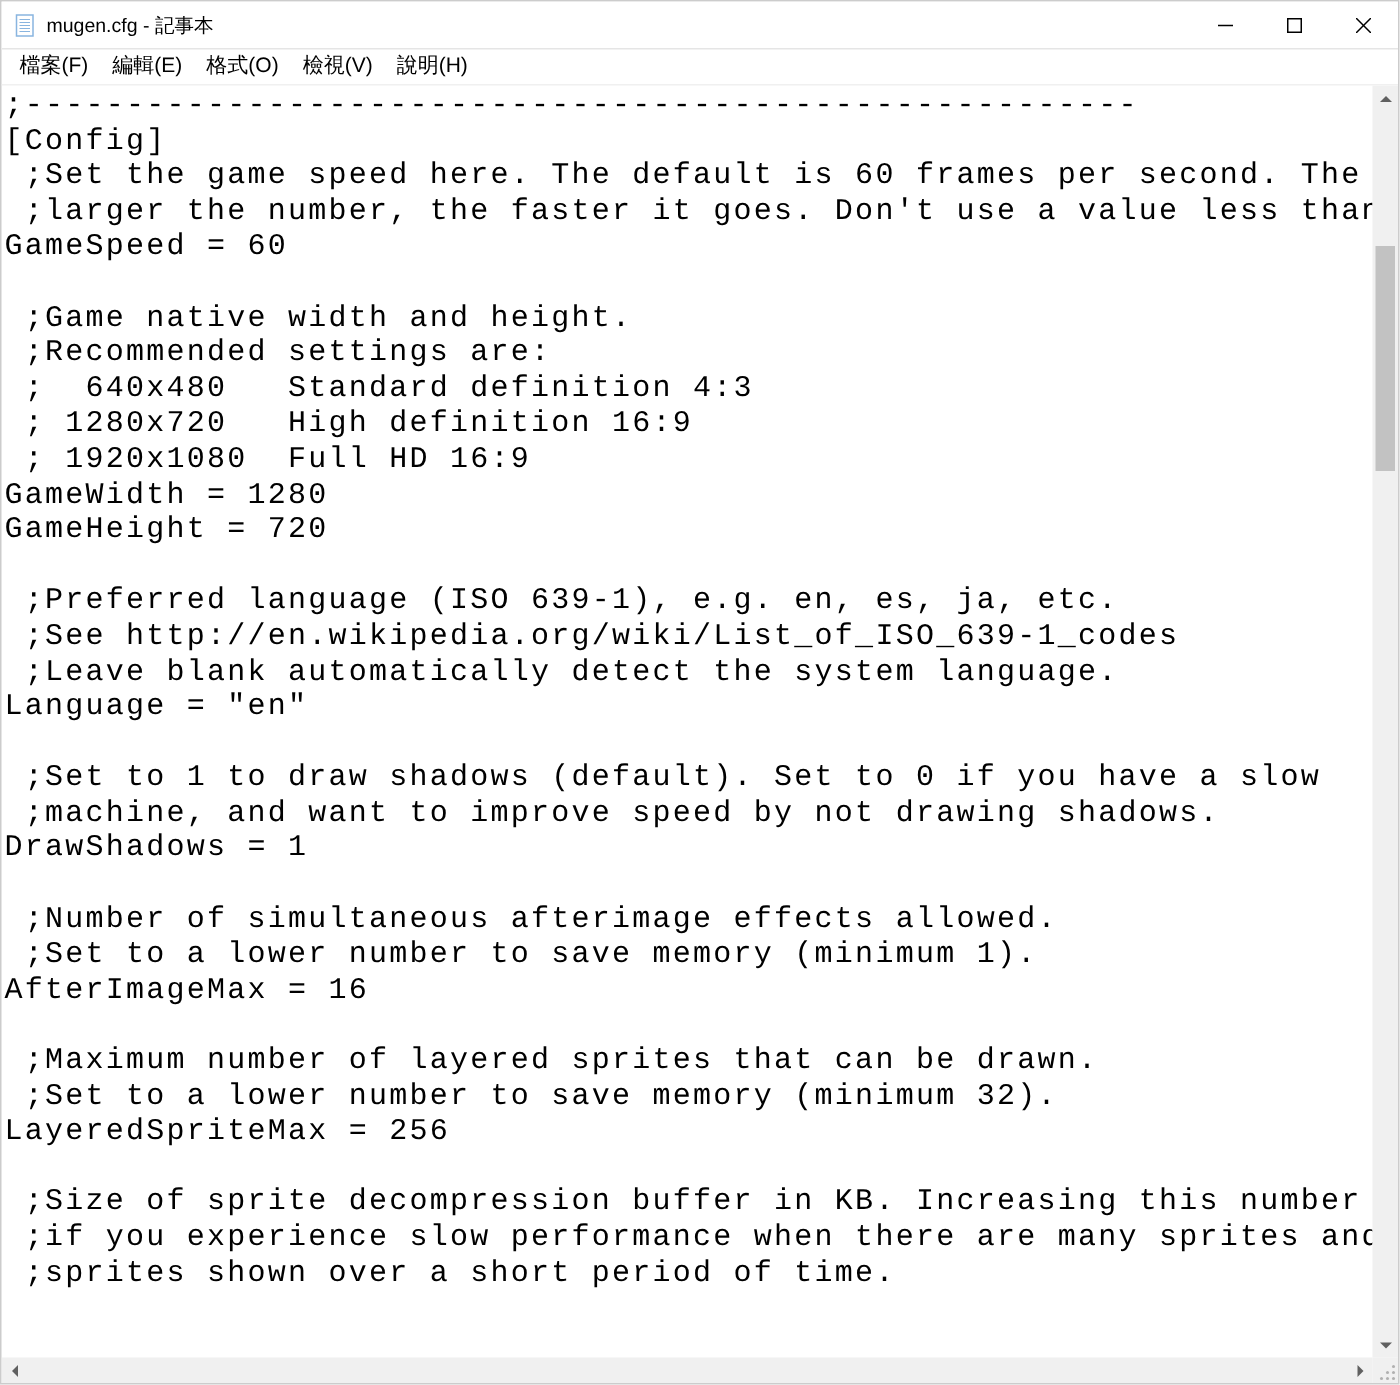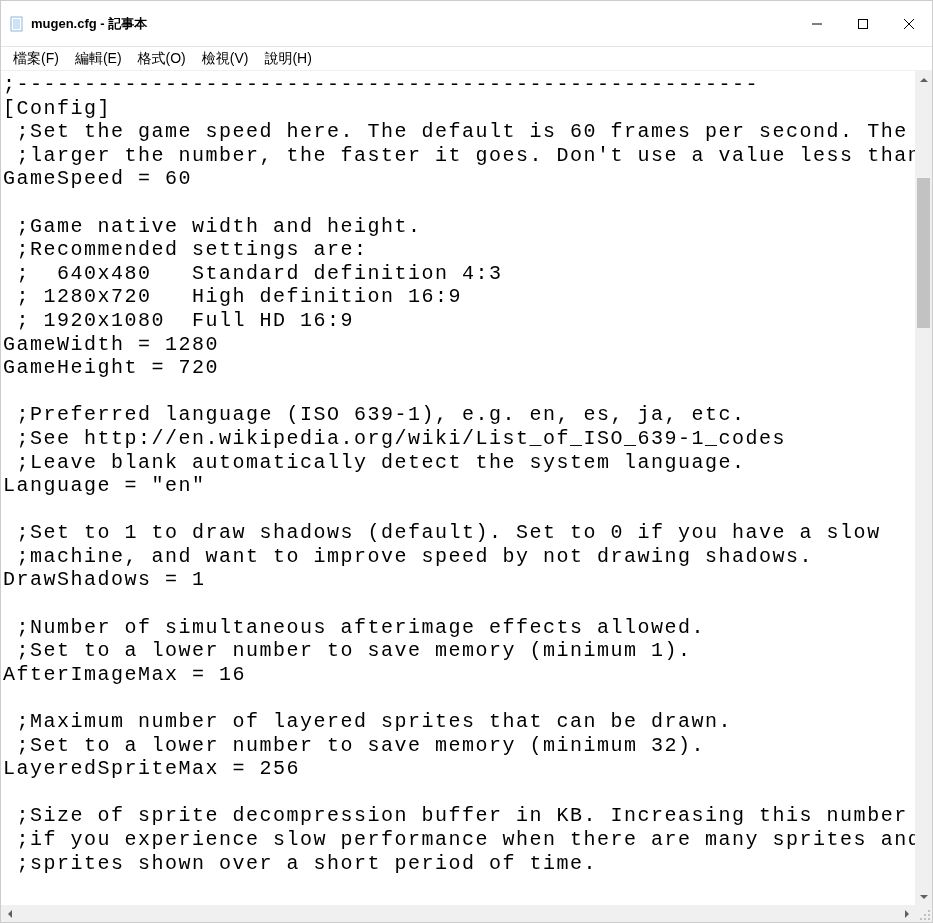--- a/index.html
+++ b/index.html
@@ -7,26 +7,25 @@
       font-family: "Segoe UI", "Microsoft JhengHei", sans-serif;
       background: #fff;
       width: 933px;
       height: 923px;
       overflow: hidden;
       display: flex;
       flex-direction: column;
       border: 1px solid #ccc;
     }
     .titlebar {
-      height: 46px;
+      height: 32px;
       background: #fff;
       display: flex;
       align-items: center;
       border-bottom: 1px solid #e5e5e5;
-      font-weight: bold;
     }
     .titlebar-icon {
       width: 16px;
       height: 16px;
       margin: 0 6px 0 8px;
     }
     .titlebar-title {
       flex: 0 0 auto;
       font-size: 13px;
       color: #000;
@@ -38,21 +37,21 @@
       height: 100%;
       display: flex;
       align-items: center;
       justify-content: center;
       cursor: pointer;
     }
     .win-btn svg { width: 10px; height: 10px; }
     .menubar {
       height: 24px;
       display: flex;
-      align-items: center;
+      align-items: flex-start;
       padding: 0 4px;
       font-size: 14px;
       border-bottom: 1px solid #f0f0f0;
     }
     .menu-item {
       padding: 2px 8px;
       cursor: pointer;
     }
     .content-wrap {
       flex: 1;

